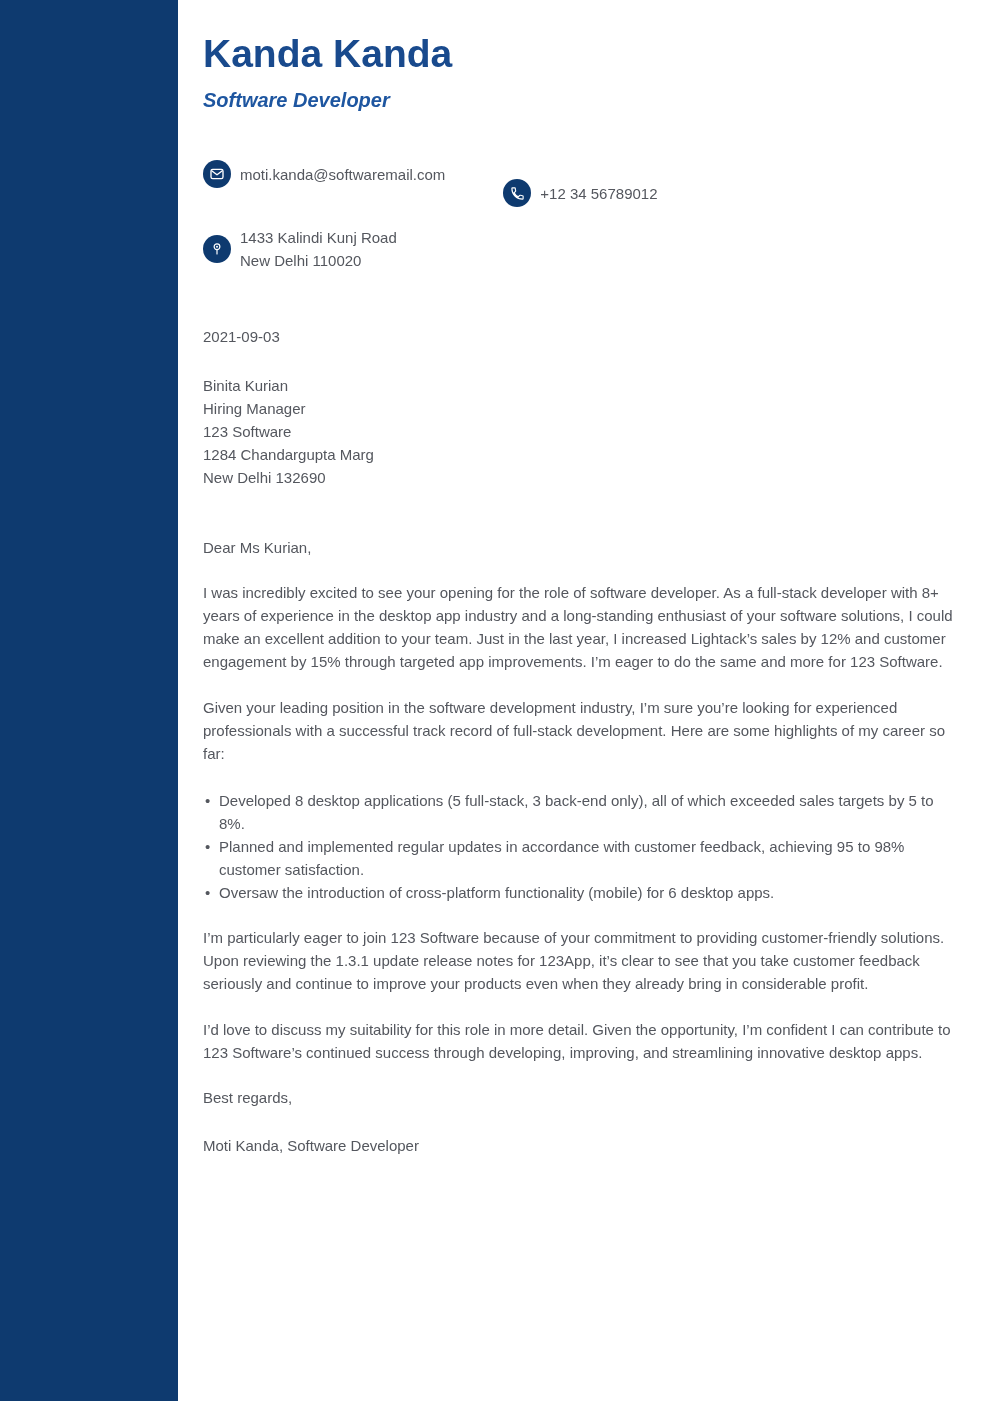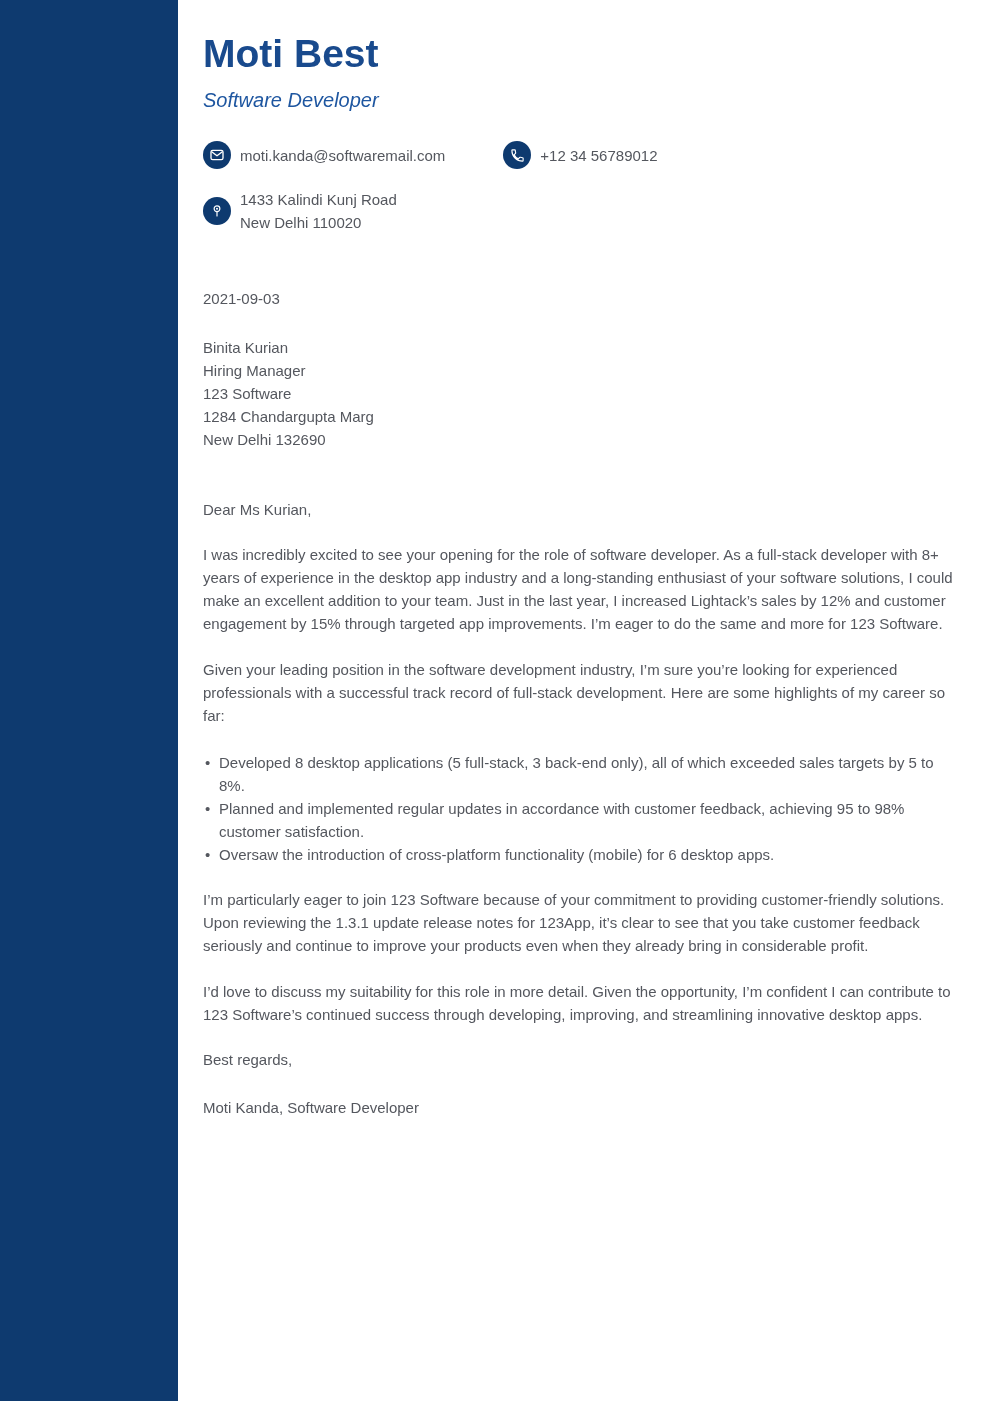--- a/index.html
+++ b/index.html
@@ -40,32 +40,33 @@
     line-height: 48px;
     font-weight: 700;
     color: var(--title-blue);
   }
   .job-title {
     margin-top: 10px;
     font-size: 20px;
     line-height: 24px;
     font-style: italic;
     color: var(--subtitle-blue);
+    font-weight: bold;
   }
   .contact-row {
     display: flex;
     align-items: center;
   }
   .contact-row.row1 { margin-top: 29px; gap: 46px; }
   .contact-row.row2 { margin-top: 19px; }
   .contact-group {
     display: flex;
     align-items: center;
   }
-  .contact-group + .contact-group { margin-left: 12px; }
+  .contact-group + .contact-group { margin-left: 12px; margin-top: 38px; }
   .icon-circle {
     flex: 0 0 auto;
     width: 28px; height: 28px;
     border-radius: 50%;
     background: var(--sidebar-navy);
     display: flex;
     align-items: center;
     justify-content: center;
   }
   .icon-circle svg { display: block; }
@@ -95,21 +96,21 @@
   }
 </style>
 </head>
 <body>
 
 <div class="page">
   <div class="sidebar"></div>
 
   <div class="content">
 
-    <div class="name">Moti Best</div>
+    <div class="name">Kanda Kanda</div>
     <div class="job-title">Software Developer</div>
 
     <div class="contact-row row1">
       <div class="contact-group">
         <span class="icon-circle">
           <svg width="16" height="16" viewBox="0 0 24 24">
             <rect x="3" y="5" width="18" height="14" rx="2.5" fill="none" stroke="#ffffff" stroke-width="2"></rect>
             <path d="M4.5 7.5l7.5 5.6 7.5-5.6" fill="none" stroke="#ffffff" stroke-width="2" stroke-linecap="round" stroke-linejoin="round"></path>
           </svg>
         </span>

